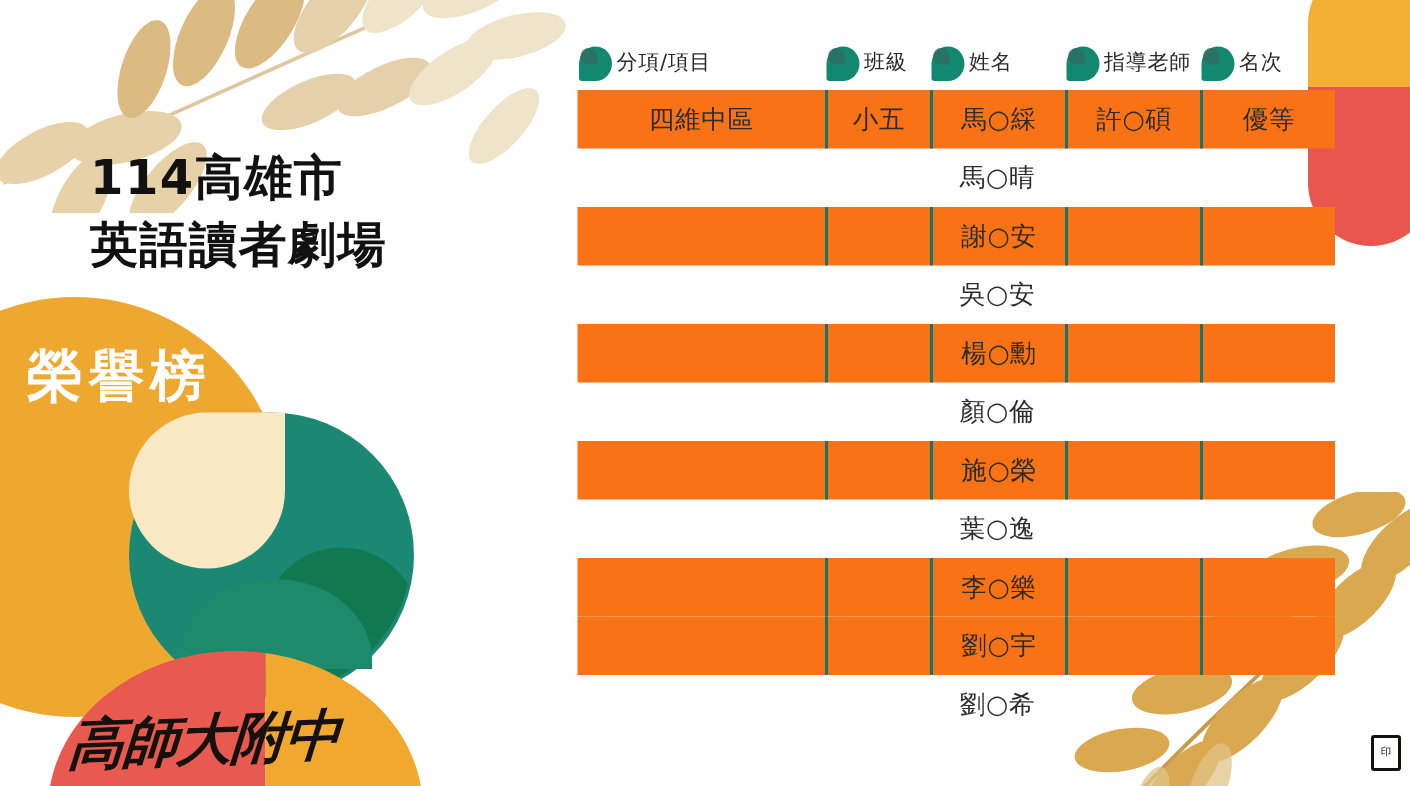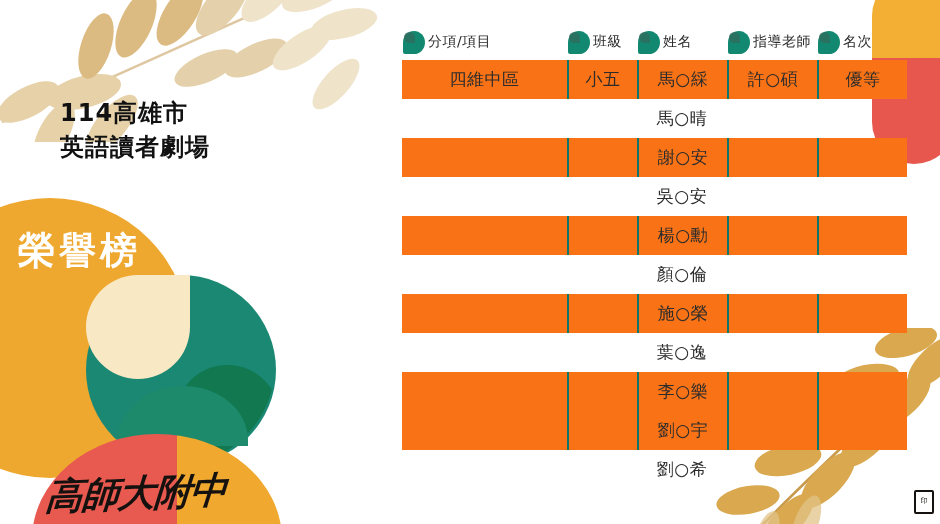--- a/index.html
+++ b/index.html
@@ -108,42 +108,42 @@
   .pill-tr .pill-red   { height: 56%; background: #E8574D; }
 
   
   .title-block {
     position: absolute;
     left: 60px; top: 96px;
     z-index: 6;
   }
   .title-line {
     font-family: "DejaVu Sans", "Liberation Sans", sans-serif;
-    font-size: 24px;
+    font-size: 32px;
     font-weight: 700;
     color: #111111;
     line-height: 1.42;
     letter-spacing: 1px;
     white-space: nowrap;
   }
   .honor-badge {
     position: absolute;
     left: 18px; top: 226px;
     z-index: 7;
     font-size: 37px;
     font-weight: 700;
     color: #ffffff;
     letter-spacing: 4px;
     white-space: nowrap;
   }
 
   
   .table-wrap {
     position: absolute;
-    left: 402px; top: 24px;
+    left: 385px; top: 24px;
     width: 505px;
     z-index: 4;
   }
   .hdr-row {
     display: flex;
     height: 36px;
     align-items: center;
   }
   .hdr-cell {
     display: flex;

